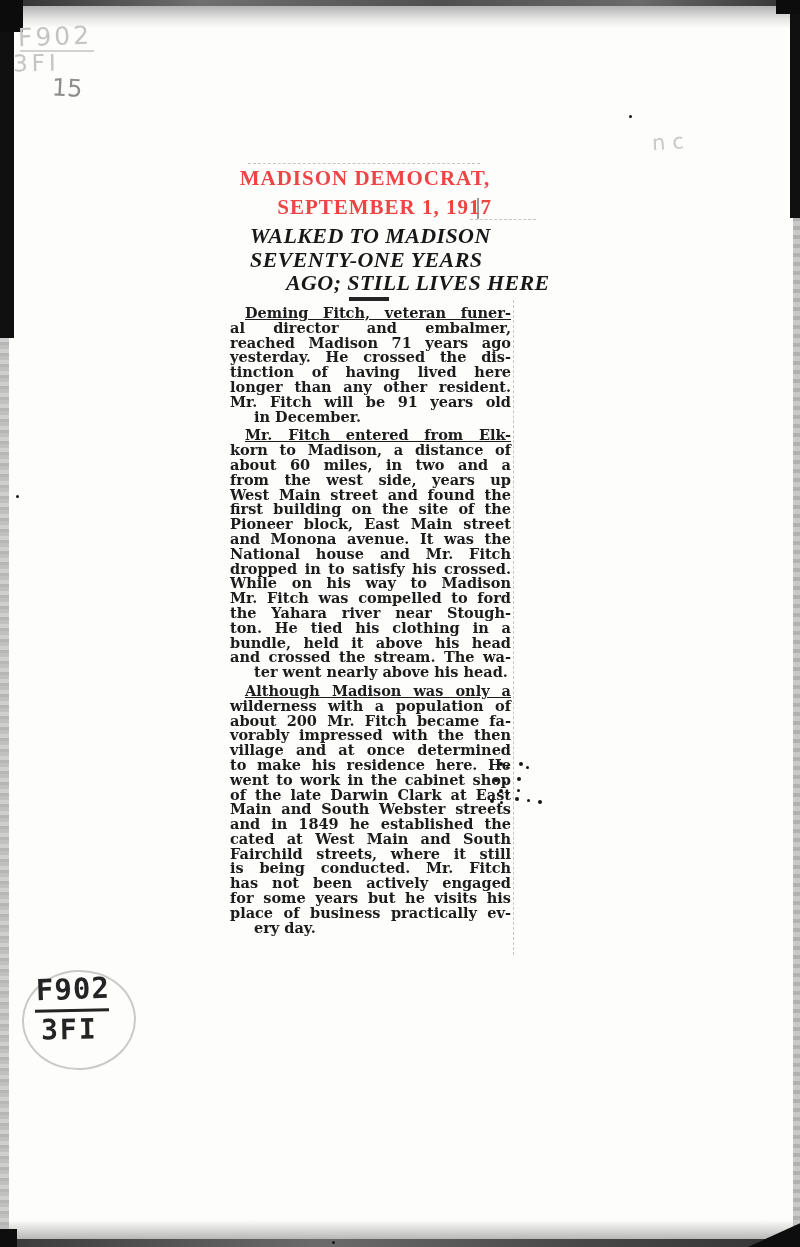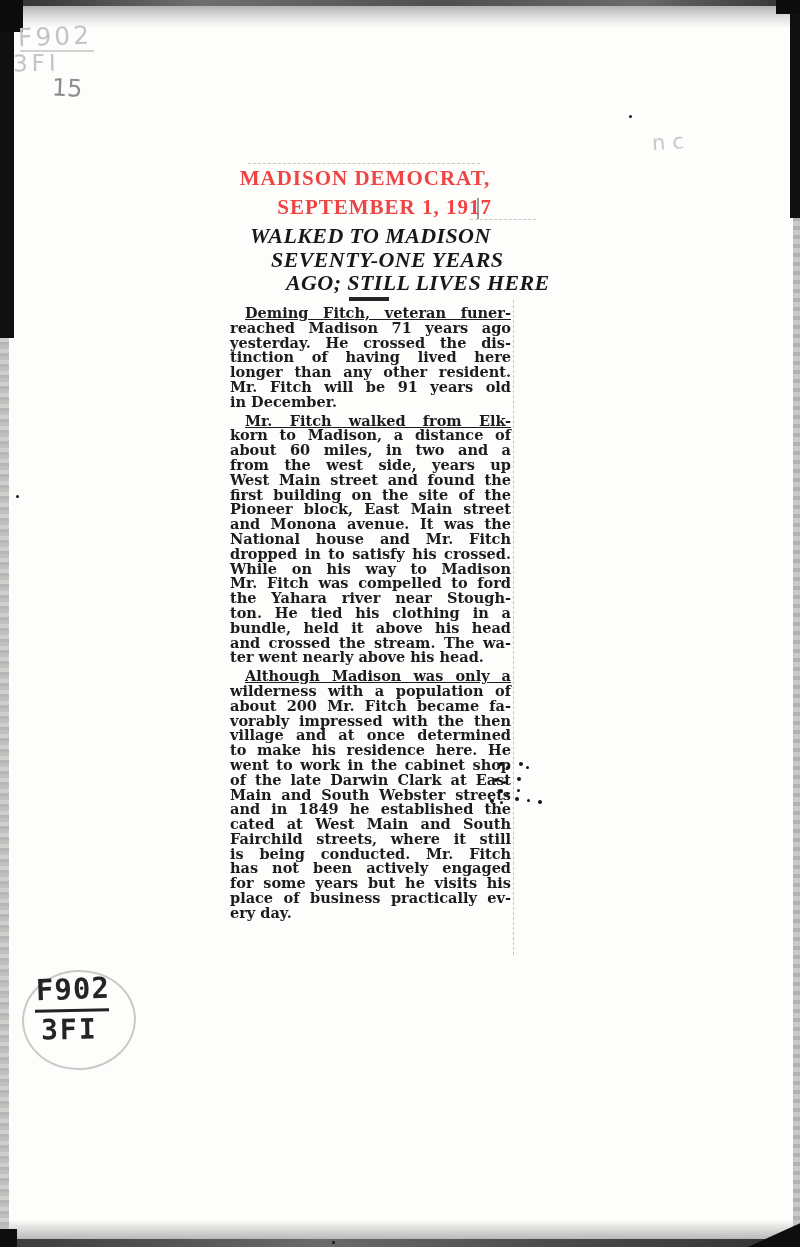--- a/index.html
+++ b/index.html
@@ -42,30 +42,30 @@
   .tick{position:absolute;background:#9a9a98;}
   .masthead{position:absolute;left:238px;width:254px;text-align:center;
     color:#ef4444;font-weight:700;font-size:21px;letter-spacing:1px;white-space:nowrap;
     font-family:"Liberation Serif","DejaVu Serif",serif;}
   .mast1{top:166px;}
   .mast2{top:195px;text-align:right;}
   .headline{position:absolute;color:#181818;font-weight:700;font-style:italic;
     font-size:22px;letter-spacing:.4px;white-space:nowrap;
     font-family:"Liberation Serif","DejaVu Serif",serif;}
   .hl1{left:227px;top:223px;margin-left:23px;}
-  .hl2{left:271px;top:247px;}
+  .hl2{left:250px;top:247px;}
   .hl3{left:286px;top:270px;}
   .divider{position:absolute;left:349px;top:297px;width:40px;height:4px;background:#242424;}
   .article{position:absolute;left:230px;top:306px;width:281px;color:#1c1c1c;}
   .article .line{
     height:14.8px;line-height:14.8px;font-size:14.5px;font-weight:700;
     text-align:justify;text-align-last:justify;overflow:visible;white-space:nowrap;
     font-family:"DejaVu Serif","Liberation Serif",serif;}
   .article .line.first{text-indent:15px;text-decoration:underline;}
-  .article .line.last{text-align-last:left;}
+  .article .line.last{text-align-last:left;margin-left:24px;}
   .article .pbreak{height:4px;}
   
   .dot{position:absolute;background:#161616;border-radius:50%;}
   
   .stamp{position:absolute;left:20px;top:966px;width:118px;height:106px;}
   .stamp-oval{position:absolute;left:2px;top:4px;width:110px;height:96px;
     border:2px solid #c9c9c7;border-radius:50%;transform:rotate(-3deg);}
   .stamp-top{position:absolute;left:16px;top:6px;font-size:29px;font-weight:700;
     color:#242424;font-family:"DejaVu Sans Mono","Liberation Mono",monospace;
     letter-spacing:1px;transform:rotate(-2deg);}
@@ -107,28 +107,29 @@
   <div class="masthead mast2">SEPTEMBER 1, 1917</div>
 
   <div class="headline hl1">WALKED TO MADISON</div>
   <div class="headline hl2">SEVENTY-ONE YEARS</div>
   <div class="headline hl3">AGO; STILL LIVES HERE</div>
 
   <div class="divider"></div>
 
   <div class="article">
       <div class="line first">Deming Fitch, veteran funer-</div>
+      <div class="line">al director and embalmer,</div>
       <div class="line">reached Madison 71 years ago</div>
       <div class="line">yesterday.  He crossed the dis-</div>
       <div class="line">tinction of having  lived here</div>
       <div class="line">longer than any other resident.</div>
       <div class="line">Mr. Fitch will be 91 years old</div>
       <div class="line last">in December.</div>
       <div class="pbreak"></div>
-      <div class="line first">Mr. Fitch walked from Elk-</div>
+      <div class="line first">Mr. Fitch entered from Elk-</div>
       <div class="line">korn to Madison, a distance of</div>
       <div class="line">about 60  miles, in two  and a</div>
       <div class="line">from the west side, years up</div>
       <div class="line">West Main street and found the</div>
       <div class="line">first building on the site of the</div>
       <div class="line">Pioneer block, East Main street</div>
       <div class="line">and Monona avenue.  It was the</div>
       <div class="line">National house and Mr. Fitch</div>
       <div class="line">dropped in to satisfy his crossed.</div>
       <div class="line">While on his way to Madison</div>

